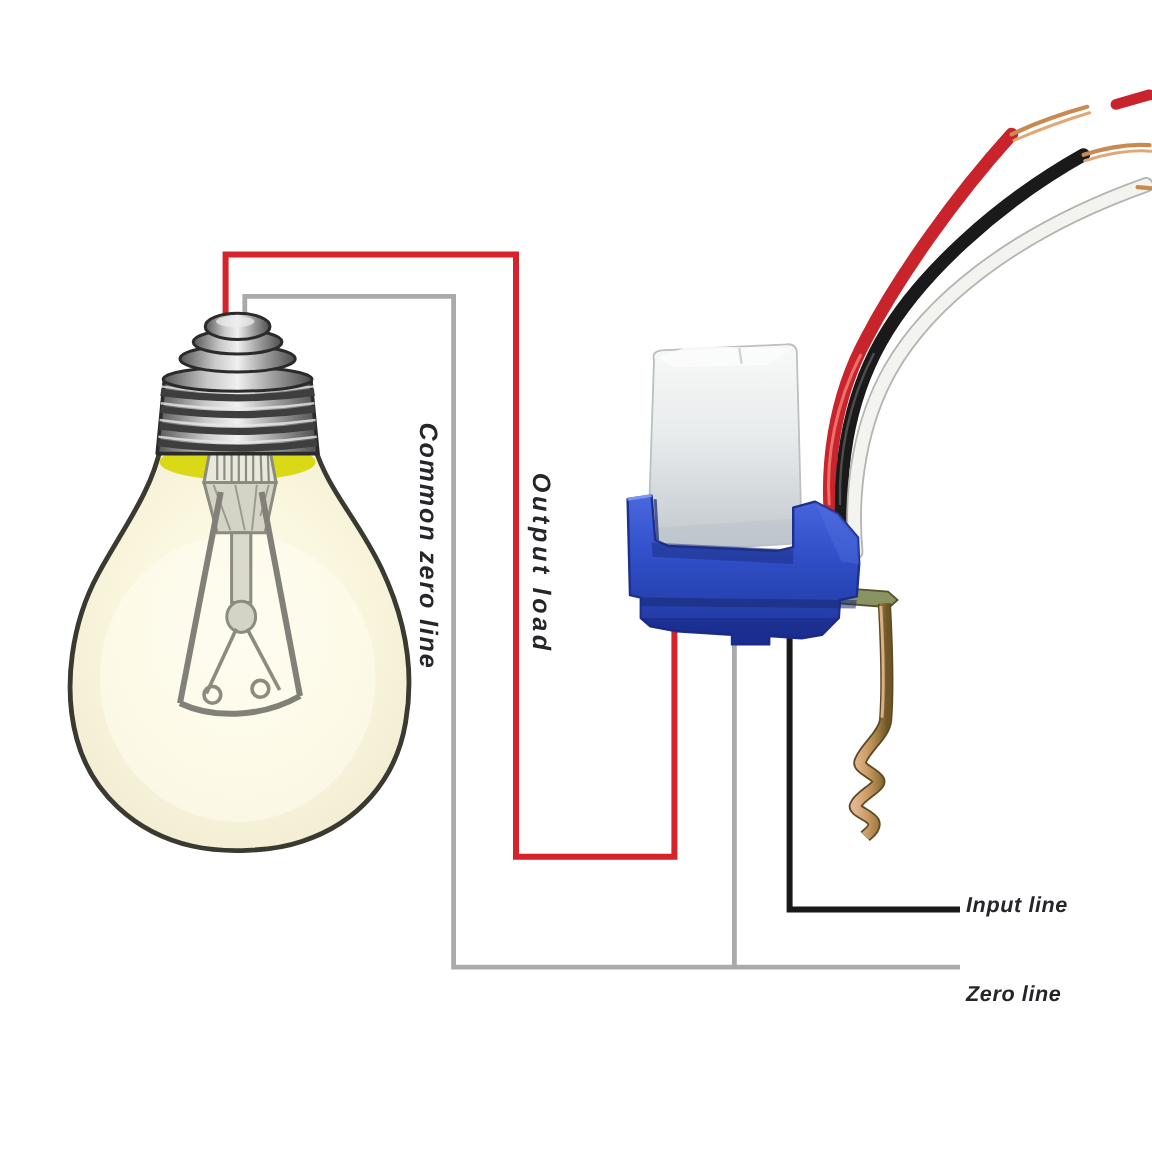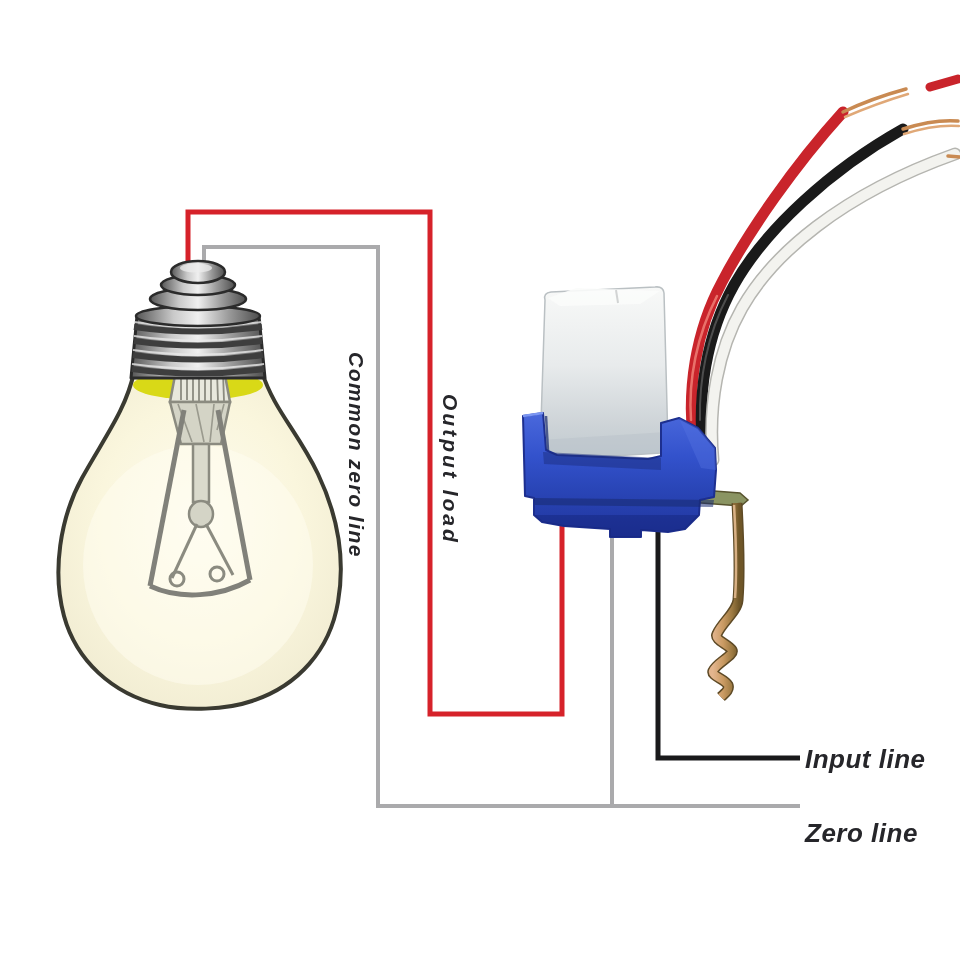--- a/index.html
+++ b/index.html
@@ -6,21 +6,21 @@
   body{
     width:960px;height:960px;position:relative;background:#ffffff;
     font-family:"Liberation Sans", sans-serif;overflow:hidden;
   }
   .canvas{position:absolute;left:0;top:0;width:960px;height:960px;}
   svg{position:absolute;left:0;top:0;}
   .label{
     position:absolute;color:#26262a;font-style:italic;font-weight:700;
     font-family:"Liberation Sans", sans-serif;white-space:nowrap;
   }
-  .label.h{font-size:26px;letter-spacing:0.5px;}
+  .label.h{font-size:18px;letter-spacing:0.5px;}
   .label.v{
     writing-mode:vertical-rl;font-size:21px;letter-spacing:1.5px;
   }
   .watermark{
     position:absolute;left:256px;top:446px;width:420px;height:90px;
     font-size:72px;font-weight:700;letter-spacing:8px;line-height:90px;
     color:rgba(150,152,162,0.14);font-family:"Liberation Sans", sans-serif;
     pointer-events:none;
   }
 </style>

